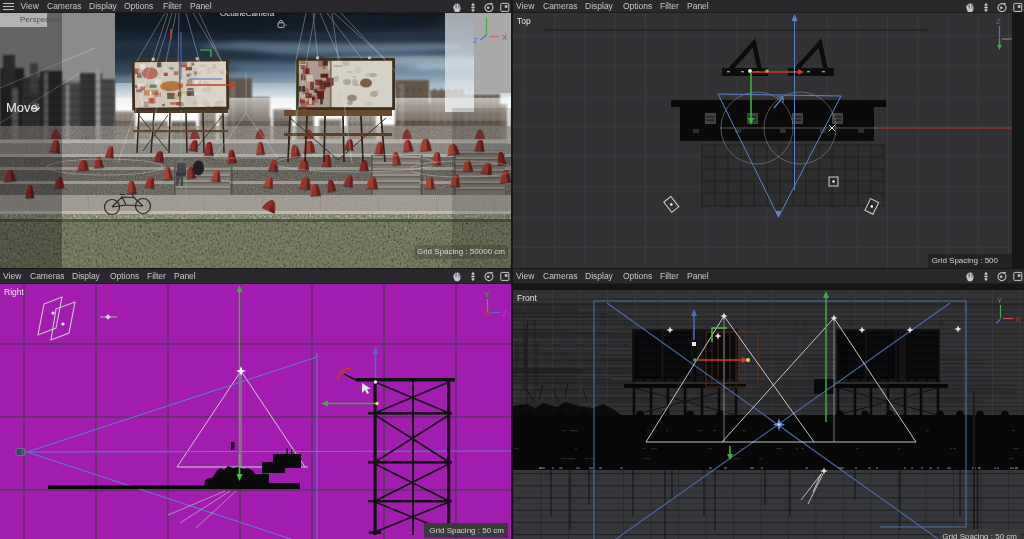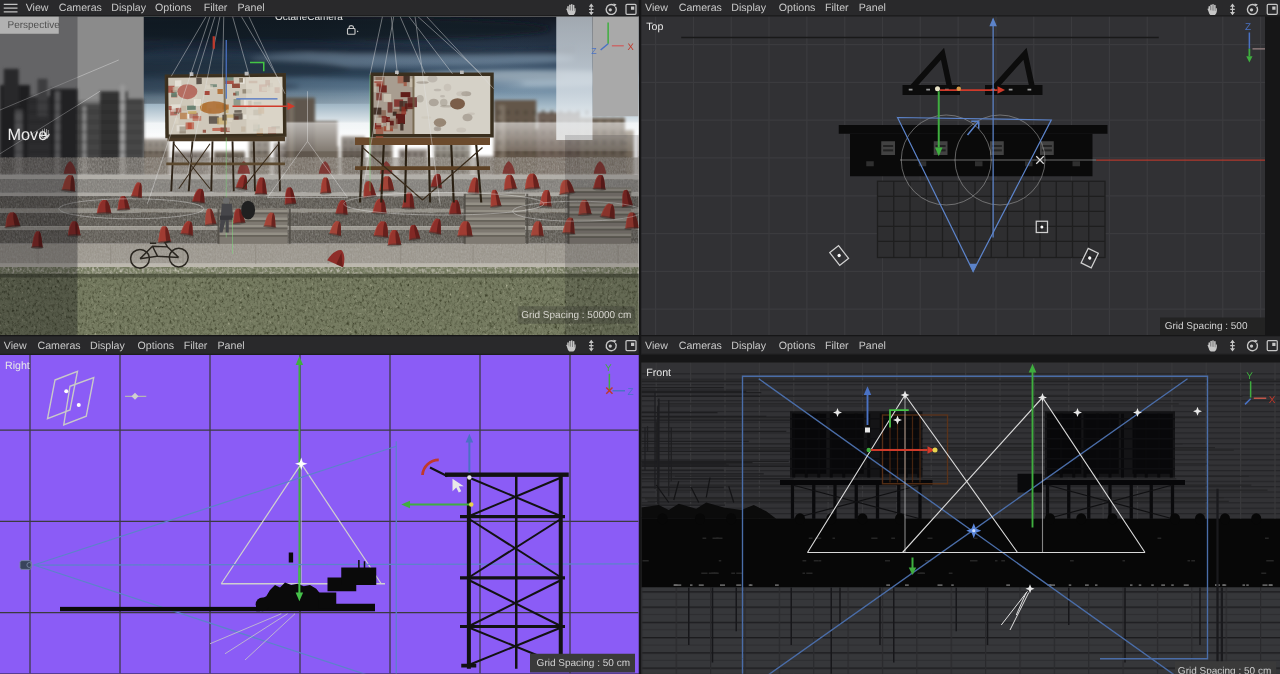--- a/index.html
+++ b/index.html
@@ -1152,21 +1152,21 @@
         <stop offset="0" stop-color="#c9d1d8"></stop>
         <stop offset="0.7" stop-color="#dfe5ea"></stop>
         <stop offset="1" stop-color="#f5f7f8"></stop>
       </linearGradient>
       <rect x="445" y="0" width="29" height="99" fill="url(#rstrip)" opacity="0.78"></rect>
       <rect x="474" y="0" width="37" height="80" fill="#a9a9a9"></rect>
       <rect x="0" y="0" width="62" height="255" fill="#000008" opacity="0.28"></rect>
       <rect x="452" y="95" width="59" height="160" fill="#000008" opacity="0.14"></rect>
     </svg>
   </div>
-<div style="position:absolute;left:0px;top:13px;width:47px;height:14px;background:#b2b2b2;color:#4f4f4f;font-size:8px;line-height:14px;padding-left:6px">Perspective</div>
+<div style="position:absolute;left:0px;top:13px;width:47px;height:14px;background:#b2b2b2;color:#4f4f4f;font-size:8px;line-height:14px;padding-left:20px">Perspective</div>
 <div style="position:absolute;left:6px;top:100px;color:#ececec;font-size:13px">Move</div>
 <svg style="position:absolute;left:31px;top:101px" width="12" height="11" viewBox="0 0 12 11">
     <path d="M3.2,9.5 C2.2,8.5 1.5,7 1.5,5.5 L1.5,4.2 M3,8 L3,2.5 M4.6,7.8 L4.6,1.8 M6.2,7.8 L6.2,2.2 M7.6,7.8 L7.6,3 M3.2,9.5 L6.8,9.5 C7.8,8.8 8.4,7.4 8.6,6" fill="#dcdcdc" stroke="#dcdcdc" stroke-width="0.5"></path>
   </svg>
 <div style="position:absolute;left:220px;top:9px;color:#e2e2e2;font-size:8px">OctaneCamera</div>
 <svg style="position:absolute;left:277px;top:18.5px" width="11" height="9" viewBox="0 0 11 9">
     <rect x="1" y="3.8" width="6" height="4.6" rx="0.7" fill="none" stroke="#c9c9c9" stroke-width="0.9"></rect>
     <path d="M2.3,3.8 L2.3,2.6 C2.3,1.1 5.7,1.1 5.7,2.6 L5.7,3.8" fill="none" stroke="#c9c9c9" stroke-width="0.9"></path>
     <path d="M8.6,5.4 L10,6.1 L8.6,6.8 Z" fill="#c9c9c9"></path>
   </svg>
@@ -1349,21 +1349,21 @@
  <path d="M19,3.4 L21,0.8 L23,3.4 Z M19,7.6 L21,10.2 L23,7.6 Z" fill="#c6c6c6" stroke="none"></path>
  <path d="M19.2,5.5 L22.8,5.5" stroke-width="1.1"></path>
  <path d="M39.2,2.3 A4 4 0 1 0 40.3,3.4" stroke-width="1.1"></path>
  <path d="M38.6,0.8 L41.2,1.4 L39.4,3.6 Z" fill="#c6c6c6" stroke="none"></path>
  <circle cx="36.2" cy="5.8" r="1.3" fill="#c6c6c6" stroke="none"></circle>
  <rect x="48.8" y="1.4" width="8" height="8" rx="0.8" stroke-width="1"></rect>
  <rect x="52.8" y="3.2" width="2.6" height="2.6" fill="#c6c6c6" stroke="none"></rect>
 </g>
     </svg>
   </div>
-<div style="position:absolute;left:0px;top:284px;width:511px;height:255px;overflow:hidden;background:#8b5cf6">
+<div style="position:absolute;left:0px;top:284px;width:511px;height:255px;overflow:hidden;background:#a21caf">
     <svg width="511" height="255" viewBox="0 0 511 255" style="position:absolute;left:0;top:0">
       <g stroke="#3b3b3e" stroke-width="1">
         <line x1="24" y1="0" x2="24" y2="255"></line>
         <line x1="96" y1="0" x2="96" y2="255"></line>
         <line x1="168" y1="0" x2="168" y2="255"></line>
         <line x1="240" y1="0" x2="240" y2="255"></line>
         <line x1="312" y1="0" x2="312" y2="255"></line>
         <line x1="384" y1="0" x2="384" y2="255"></line>
         <line x1="456" y1="0" x2="456" y2="255"></line>
         <line x1="0" y1="60" x2="511" y2="60"></line>

